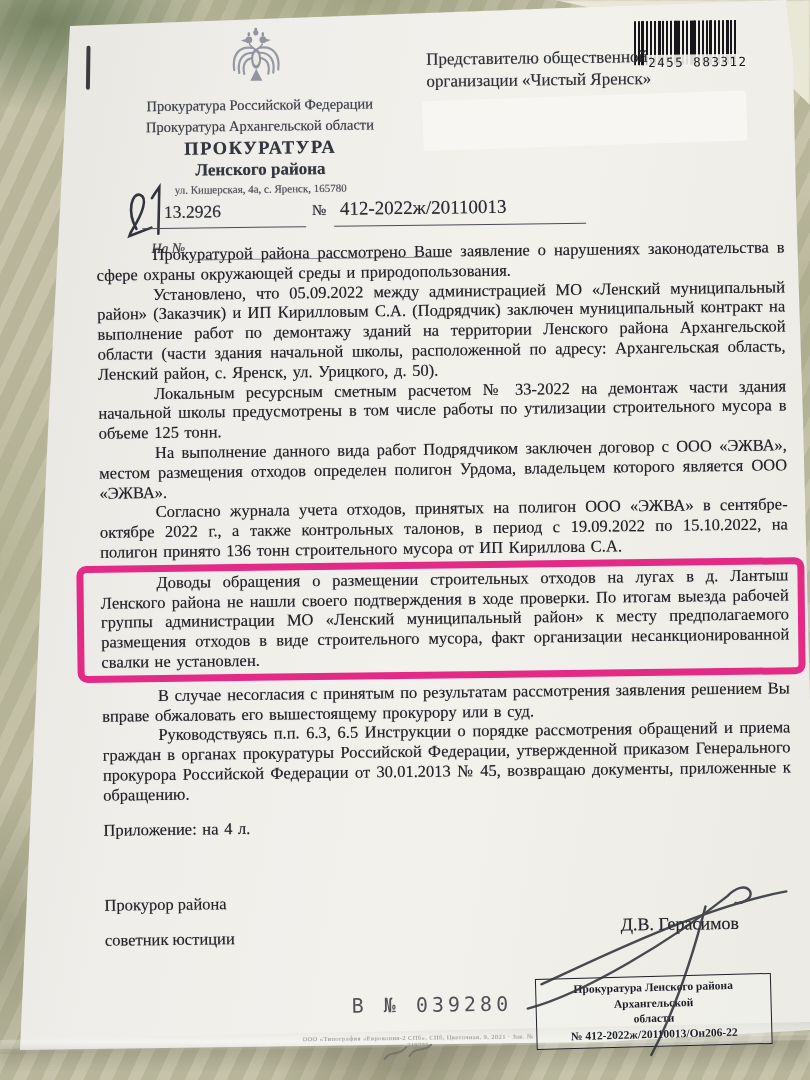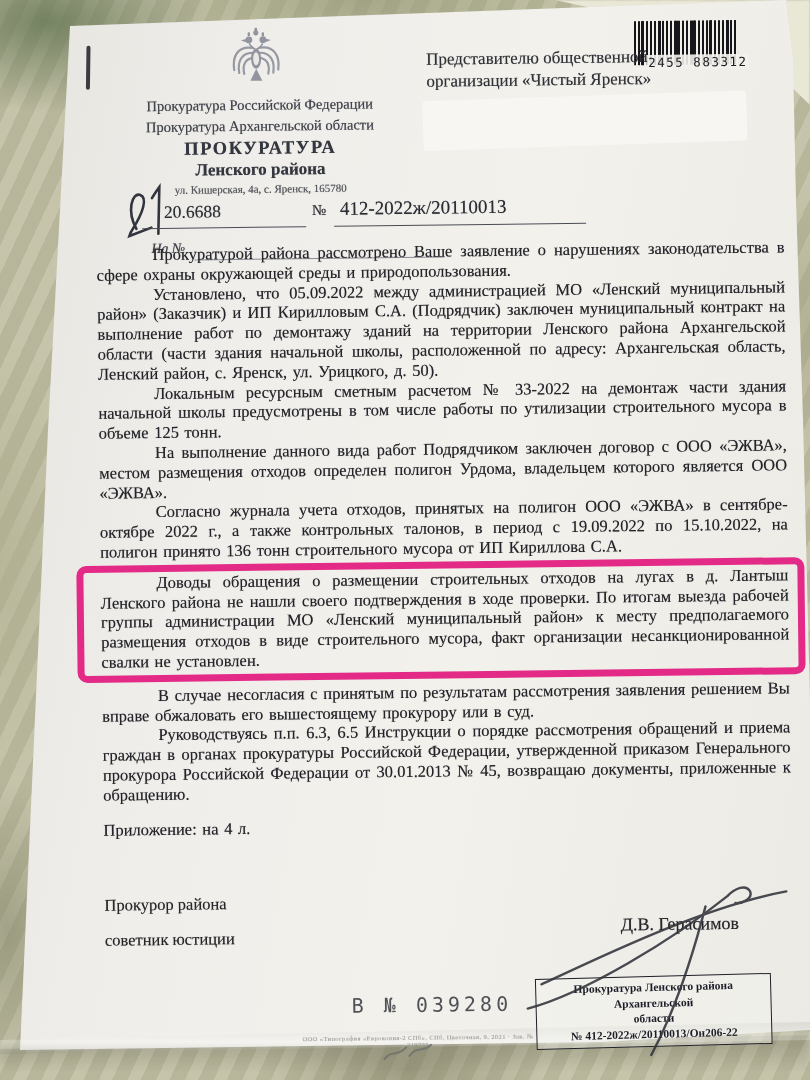--- a/index.html
+++ b/index.html
@@ -169,21 +169,21 @@
     <div class="abs soft lh-line lh-sub">Ленского района</div>
     <div class="abs soft lh-line lh-addr">ул. Кишерская, 4а, с. Яренск, 165780</div>
 
     <svg class="abs hand-21" width="58" height="62" viewBox="0 0 58 62">
       <g stroke="#32343e" fill="none" stroke-width="2.6" stroke-linecap="round" transform="rotate(-8 29 31)">
         <path d="M16,46 C9,27 17,9 25,13 C32,17 25,31 12,46 C10,48 9,50 8,52 L31,47"></path>
         <path d="M36,18 C40,13 43,10 45,8 L37,54"></path>
       </g>
     </svg>
 
-    <div class="abs soft date-printed">20.6688</div>
+    <div class="abs soft date-printed">13.2926</div>
     <div class="abs soft num-sign">№</div>
     <div class="abs soft doc-number">412-2022ж/20110013</div>
     <div class="abs uline ul1"></div>
     <div class="abs uline ul2"></div>
     <div class="abs soft ref-label">На №</div>
     <div class="abs uline ul3"></div>
 
     <div class="abs barcode"></div>
     <div class="abs barcode-digits">2455 883312</div>
     <div class="abs soft addr1">Представителю общественной</div>

